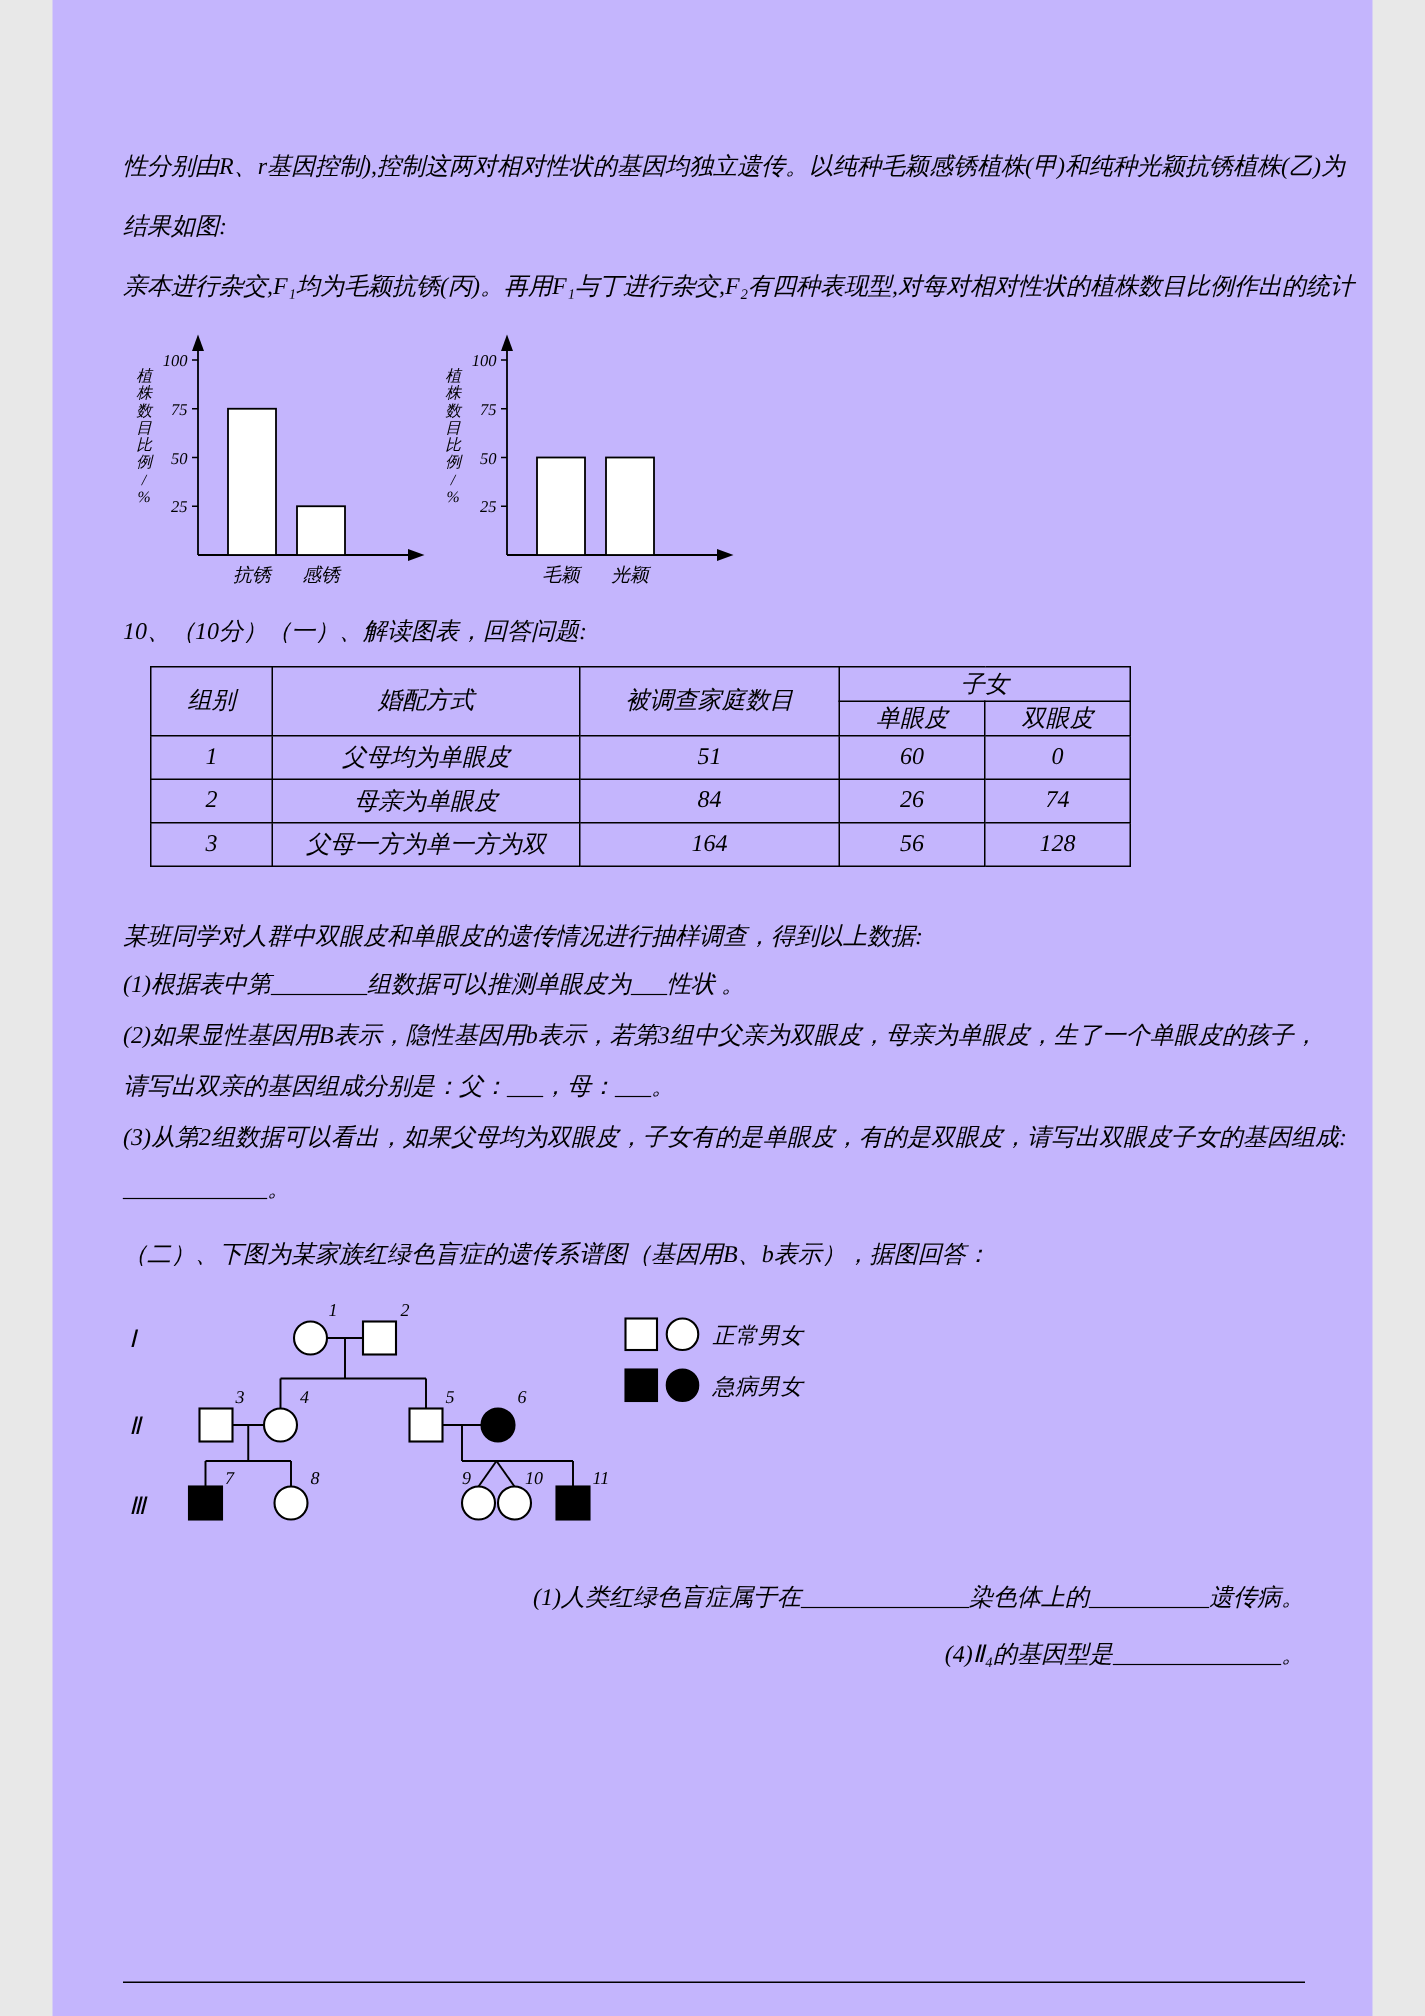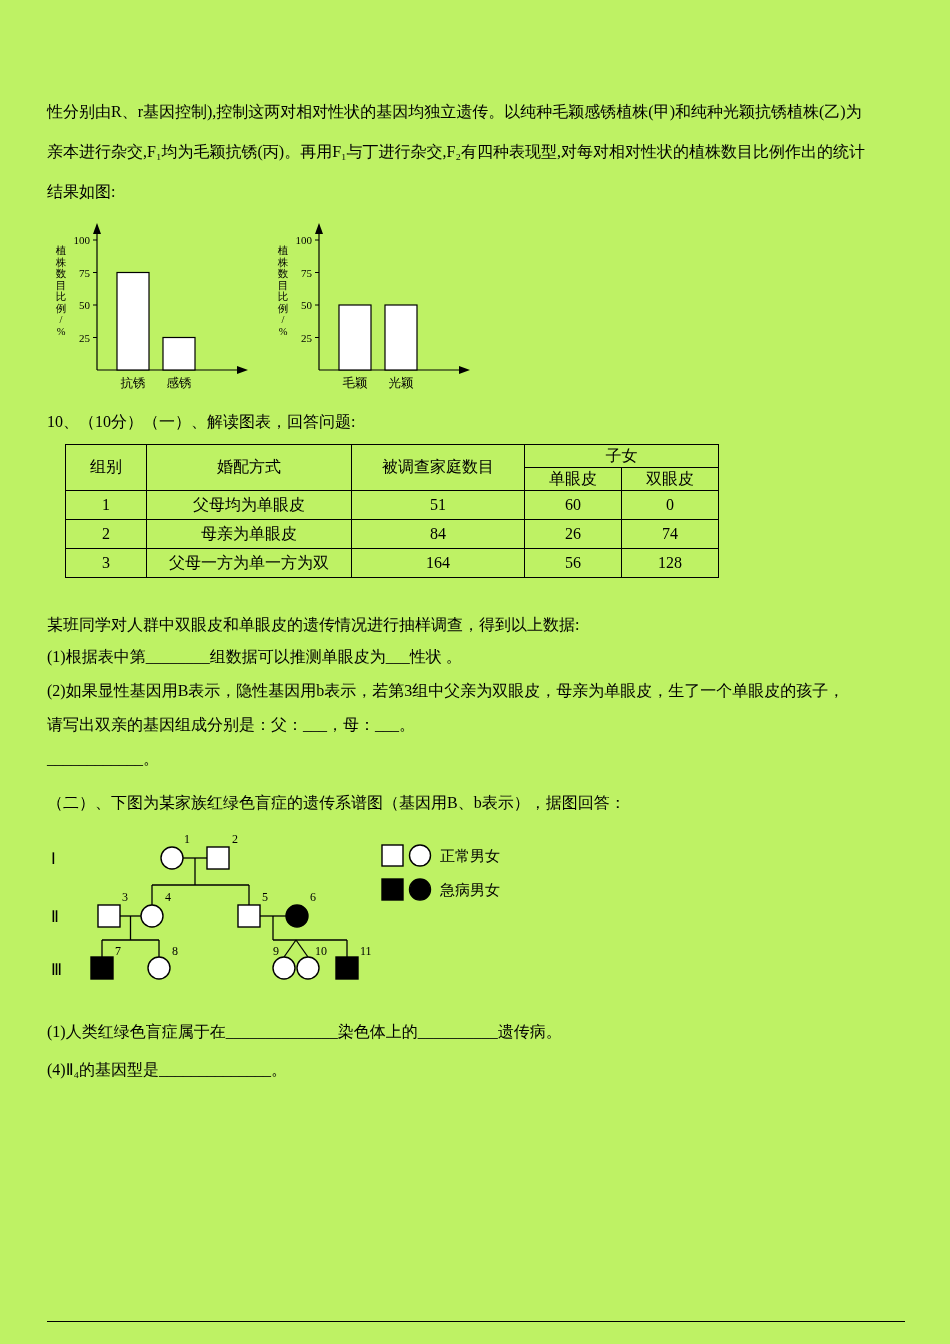--- a/index.html
+++ b/index.html
@@ -1,22 +1,22 @@
 <!DOCTYPE html>
 <html><head>
 <meta charset="utf-8">
 <style>
   html,body{margin:0;padding:0;background:#e8e8e8;}
   .page{
-    width:950px;height:1344px;margin:0 auto;background:#bef264;
+    width:880px;height:1344px;margin:0 auto;background:#c4b5fd;
     box-sizing:border-box;padding:92px 45px 0 47px;position:relative;
-    font-family:"Liberation Serif", serif;color:#000;font-size:16px;
+    font-family:"Liberation Serif", serif;color:#000;font-size:16px;font-style:italic;
   }
   .intro-line{line-height:40px;white-space:nowrap;}
-  .charts{display:flex;gap:16px;margin-top:8px;height:182px;}
+  .charts{display:flex;margin-top:8px;height:182px;}
   .chart{width:206px;height:182px;}
   .qlist .q{line-height:35px;white-space:nowrap;}
   .q9-block{margin-top:0;}
   .q10-head{line-height:36px;margin-top:2px;}
   table.survey{border-collapse:collapse;margin:4px 0 0 18px;text-align:center;}
   table.survey th, table.survey td{
     border:1.6px solid #000;font-weight:normal;font-size:16px;padding:0 4px;
   }
   table.survey th{height:22px;}
   table.survey td{height:28px;}
@@ -26,32 +26,32 @@
   .q10-items .q{line-height:34px;white-space:nowrap;}
   .part2-head{margin-top:10px;line-height:34px;}
   svg.pedigree{display:block;margin-top:8px;}
   svg text{font-family:"Liberation Serif", serif;}
   .unaff{fill:#fff;stroke:#000;stroke-width:1.4;}
   .aff{fill:#000;stroke:#000;stroke-width:1.4;}
   .gen{font-size:16px;}
   .pnum{font-size:12px;}
   .legend-label{font-size:15px;}
   .part2-items{margin-top:10px;}
-  .part2-items .q{line-height:38px;white-space:nowrap;}
+  .part2-items .q{line-height:38px;white-space:nowrap;text-align:right;}
   .footer-rule{position:absolute;left:47px;right:45px;bottom:22px;border-top:1.6px solid #000;}
 </style>
 </head>
 <body>
 
 <div class="page">
 
   <div>
     <div class="intro-line">性分别由R、r基因控制),控制这两对相对性状的基因均独立遗传。以纯种毛颖感锈植株(甲)和纯种光颖抗锈植株(乙)为</div>
+    <div class="intro-line">结果如图:</div>
     <div class="intro-line">亲本进行杂交,F₁均为毛颖抗锈(丙)。再用F₁与丁进行杂交,F₂有四种表现型,对每对相对性状的植株数目比例作出的统计</div>
-    <div class="intro-line">结果如图:</div>
   </div>
 
   <div class="charts">
     <div class="chart"><svg width="206" height="182" viewBox="0 0 206 182">
           <line x1="50" y1="150" x2="50" y2="12" stroke="#000" stroke-width="1.2"></line>
           <polygon points="46,14 50,3 54,14" fill="#000"></polygon>
           <line x1="50" y1="150" x2="192" y2="150" stroke="#000" stroke-width="1.2"></line>
           <polygon points="190,146 201,150 190,154" fill="#000"></polygon>
           <line x1="46" y1="20" x2="50" y2="20" stroke="#000" stroke-width="1"></line>
           <text x="43" y="24" text-anchor="end" font-size="11">100</text>
@@ -126,20 +126,21 @@
     </tr>
   </tbody>
     </table>
 
   <div class="note">某班同学对人群中双眼皮和单眼皮的遗传情况进行抽样调查，得到以上数据:</div>
 
   <div class="qlist q10-items">
     <div class="q">(1)根据表中第________组数据可以推测单眼皮为___性状 。</div>
     <div class="q">(2)如果显性基因用B表示，隐性基因用b表示，若第3组中父亲为双眼皮，母亲为单眼皮，生了一个单眼皮的孩子，</div>
     <div class="q">请写出双亲的基因组成分别是：父：___，母：___。</div>
+    <div class="q">(3)从第2组数据可以看出，如果父母均为双眼皮，子女有的是单眼皮，有的是双眼皮，请写出双眼皮子女的基因组成:</div>
     <div class="q">____________。</div>
   </div>
 
   <div class="part2-head">（二）、下图为某家族红绿色盲症的遗传系谱图（基因用B、b表示），据图回答：</div>
 
   <svg class="pedigree" width="560" height="175" viewBox="0 0 560 175">
 
     <text x="4" y="36" class="gen">Ⅰ</text>
     <text x="4" y="94" class="gen">Ⅱ</text>
     <text x="4" y="147" class="gen">Ⅲ</text>

